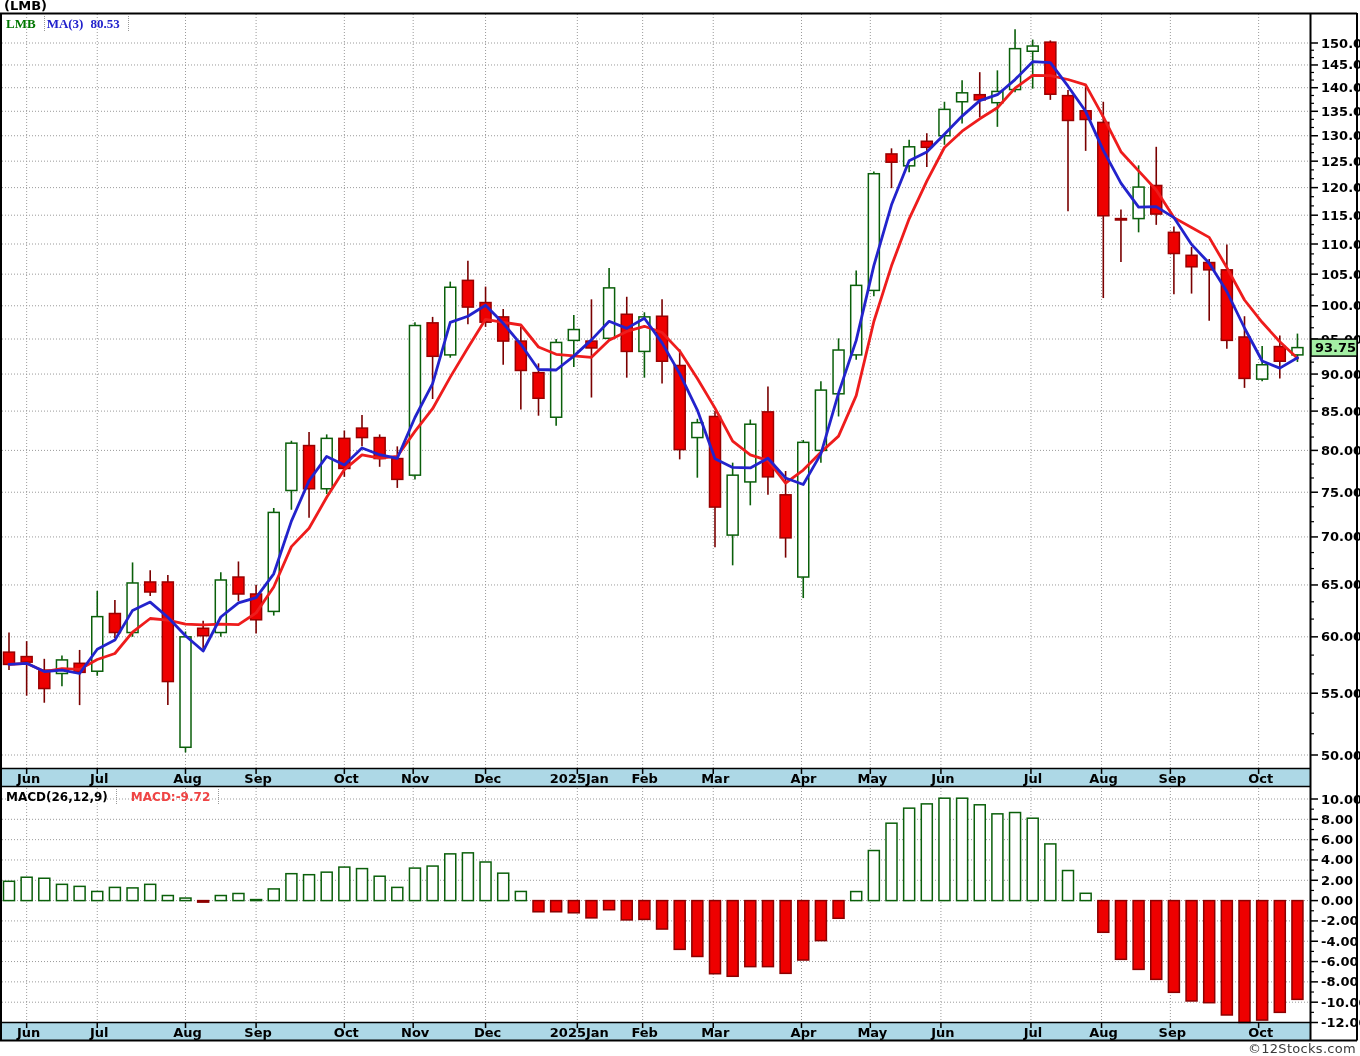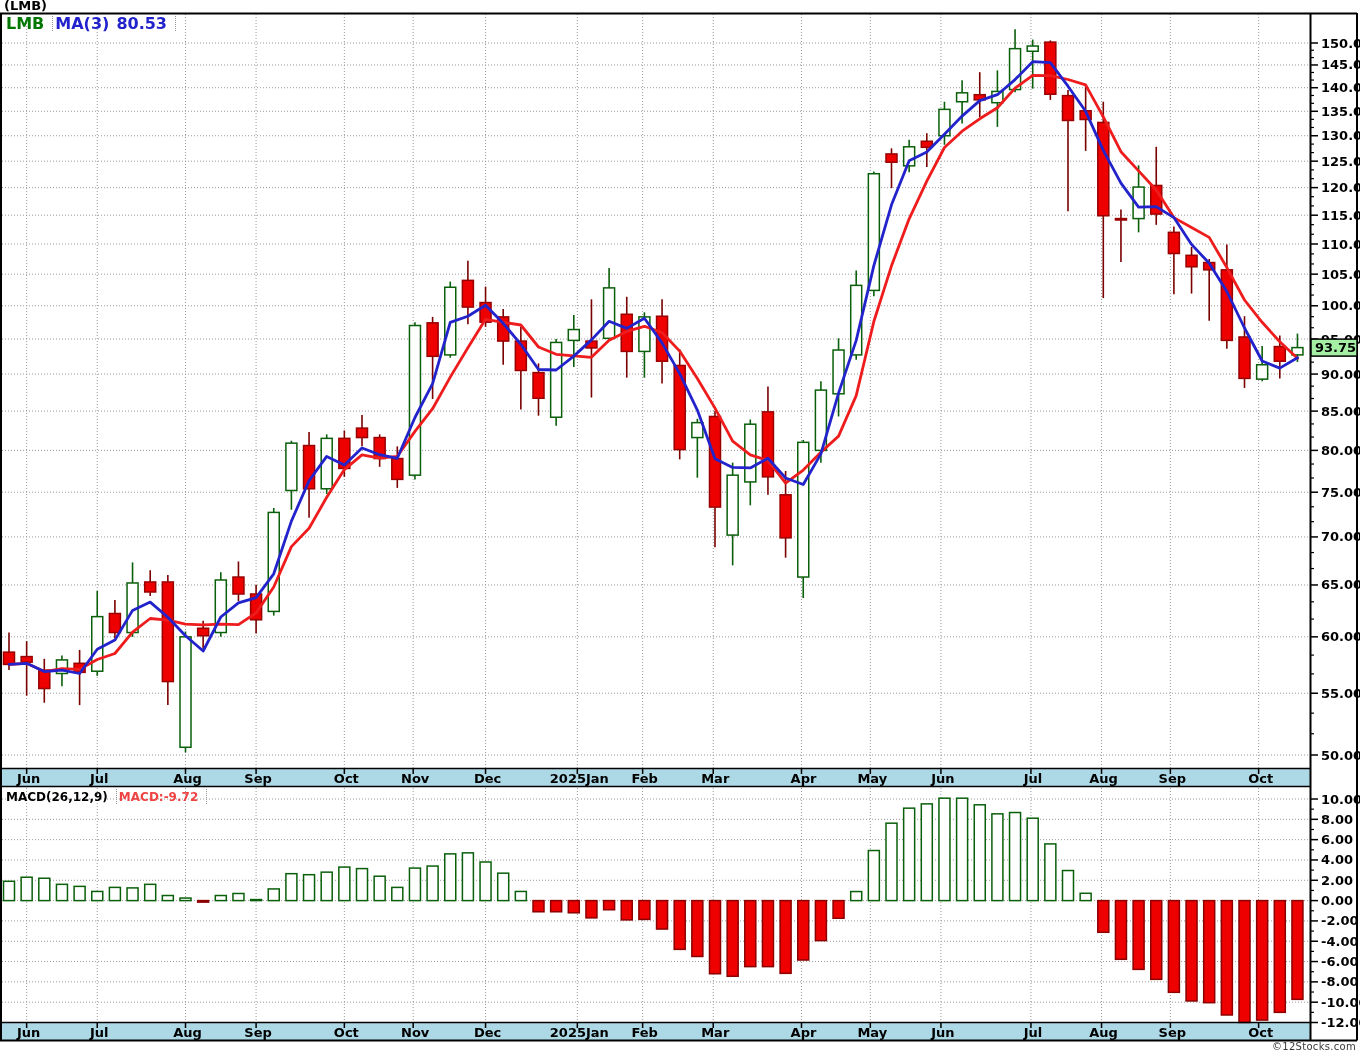--- a/index.html
+++ b/index.html
@@ -1,27 +1,27 @@
 <!DOCTYPE html>
 <html><head>
 <meta charset="utf-8">
 <style>
   html,body{margin:0;padding:0;background:#fff;}
   #page{position:relative;width:1360px;height:1056px;background:#ffffff;overflow:hidden;
         font-family:"DejaVu Sans","Liberation Sans",sans-serif;}
   #chart{position:absolute;left:0;top:0;}
   .title{position:absolute;left:4px;top:-2px;font-size:13px;font-weight:bold;color:#000;}
   .legendrow{position:absolute;left:4px;top:16px;display:flex;align-items:center;height:15px;}
-  .legendrow .cell{font-size:16px;font-weight:bold;padding:0 8px 0 2px;border-right:1px dotted #999;height:15px;display:flex;align-items:center;gap:7px;}
+  .legendrow .cell{font-size:13px;font-weight:bold;padding:0 8px 0 2px;border-right:1px dotted #999;height:15px;display:flex;align-items:center;gap:7px;font-family:Liberation Serif, serif;}
   .sym{color:#007700;}
   .ma{color:#2222CC;text-align:right;}
-  .macdrow{position:absolute;left:4px;top:789px;display:flex;align-items:center;height:15px;}
+  .macdrow{position:absolute;left:4px;top:789px;display:flex;align-items:center;height:15px;gap:12px;}
   .macdrow .cell{font-size:12px;font-weight:bold;padding:0 8px 0 2px;border-right:1px dotted #999;height:15px;display:flex;align-items:center;}
   .macdval{color:#ef4444;}
-  .footer{position:absolute;right:4px;top:1041px;font-size:10px;color:#3a3a3a;letter-spacing:.3px;}
+  .footer{position:absolute;right:4px;top:1041px;font-size:13px;color:#3a3a3a;letter-spacing:.3px;}
 </style>
 </head>
 <body>
 
 <div id="page">
   <svg id="chart" width="1360" height="1056">
       <g>
         <rect x="0" y="769" width="1310" height="17.5" fill="#add8e6"></rect>
         <rect x="0" y="1023" width="1310" height="17.5" fill="#add8e6"></rect>
       </g>

